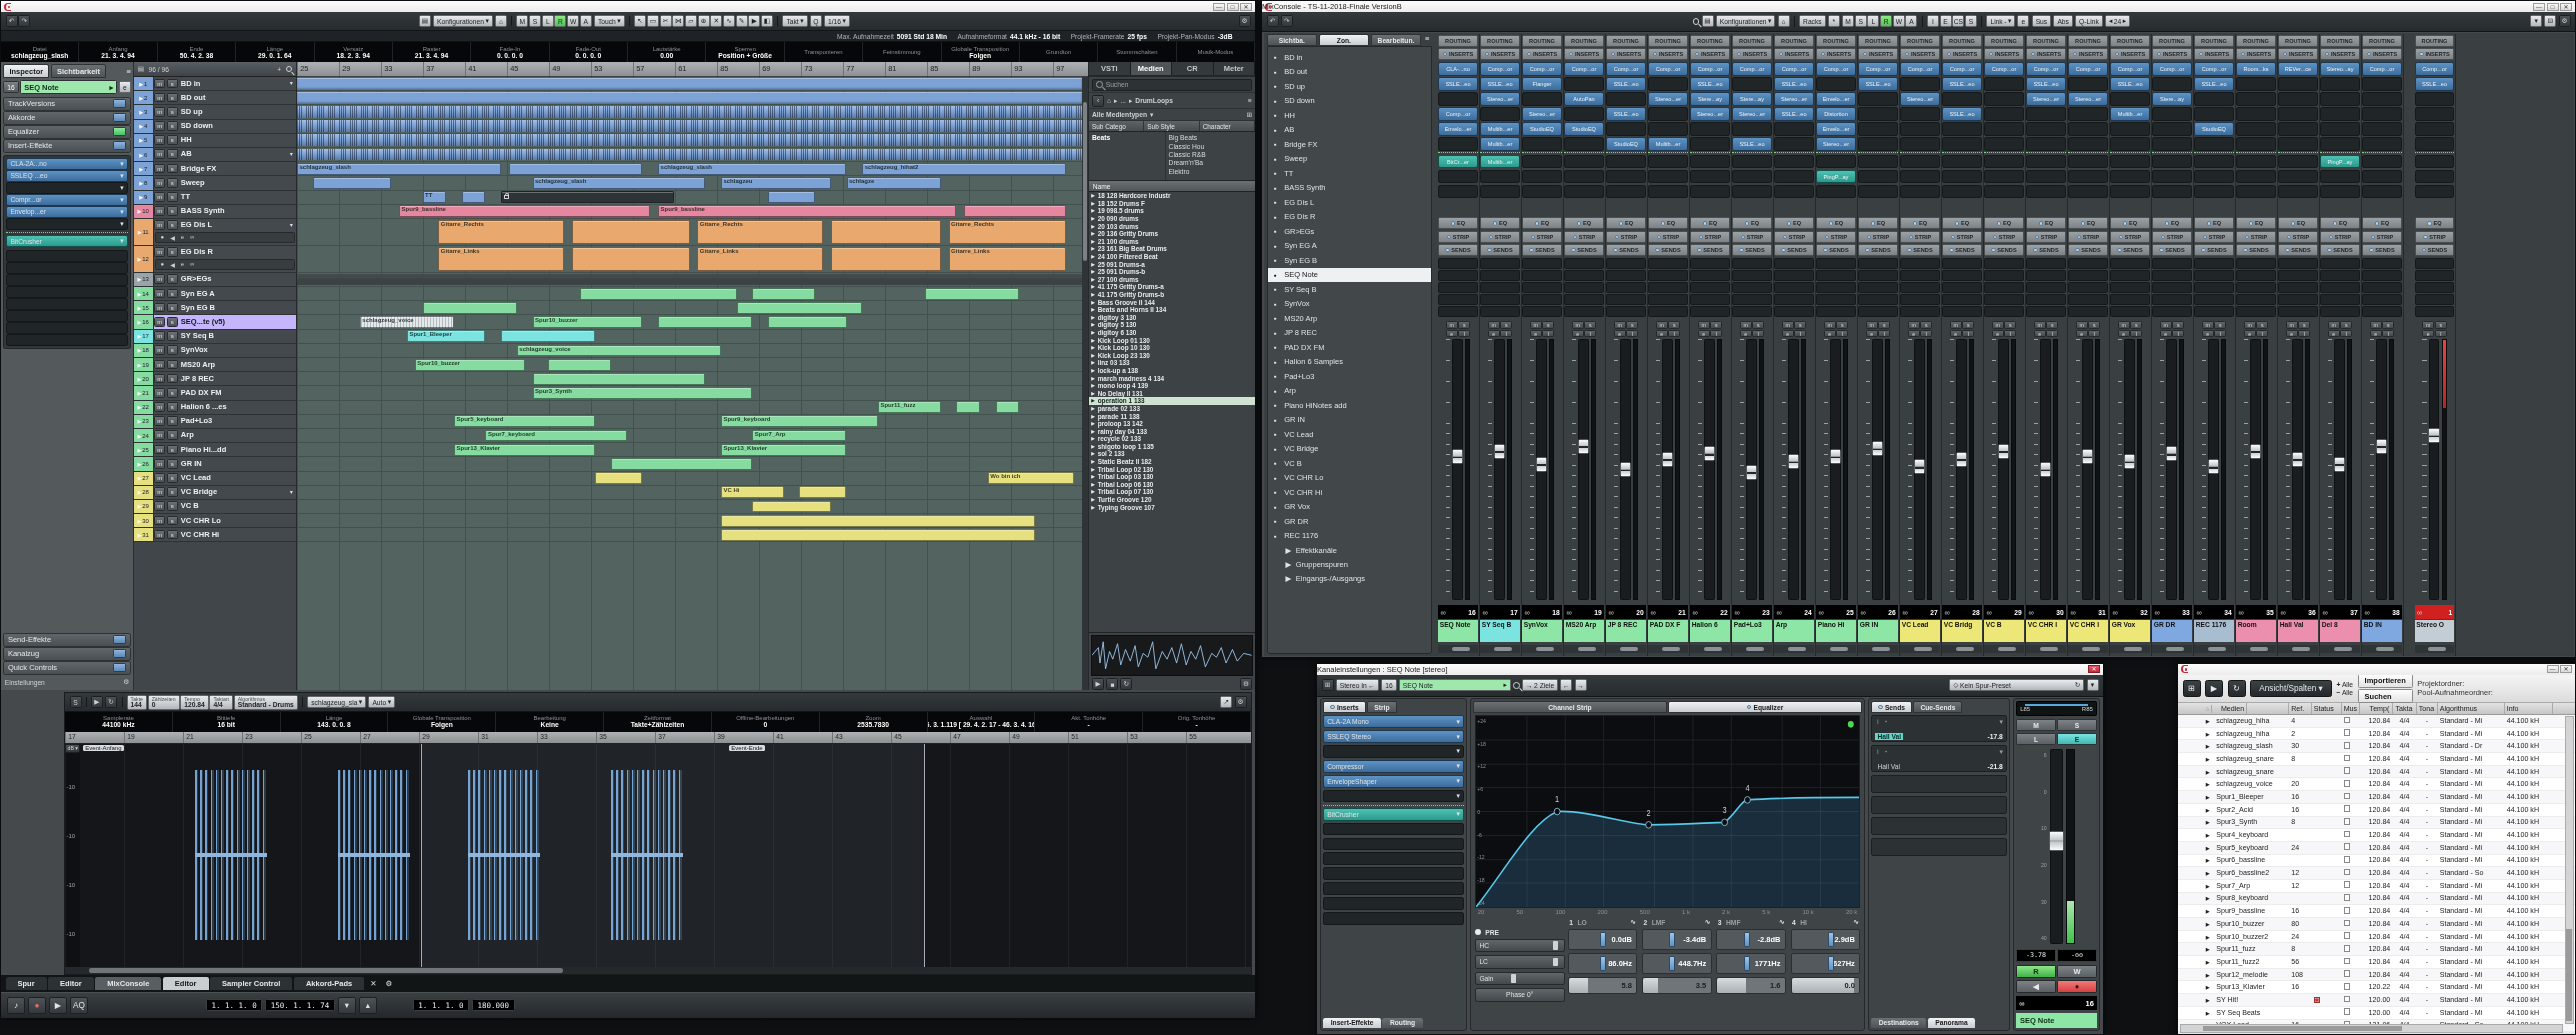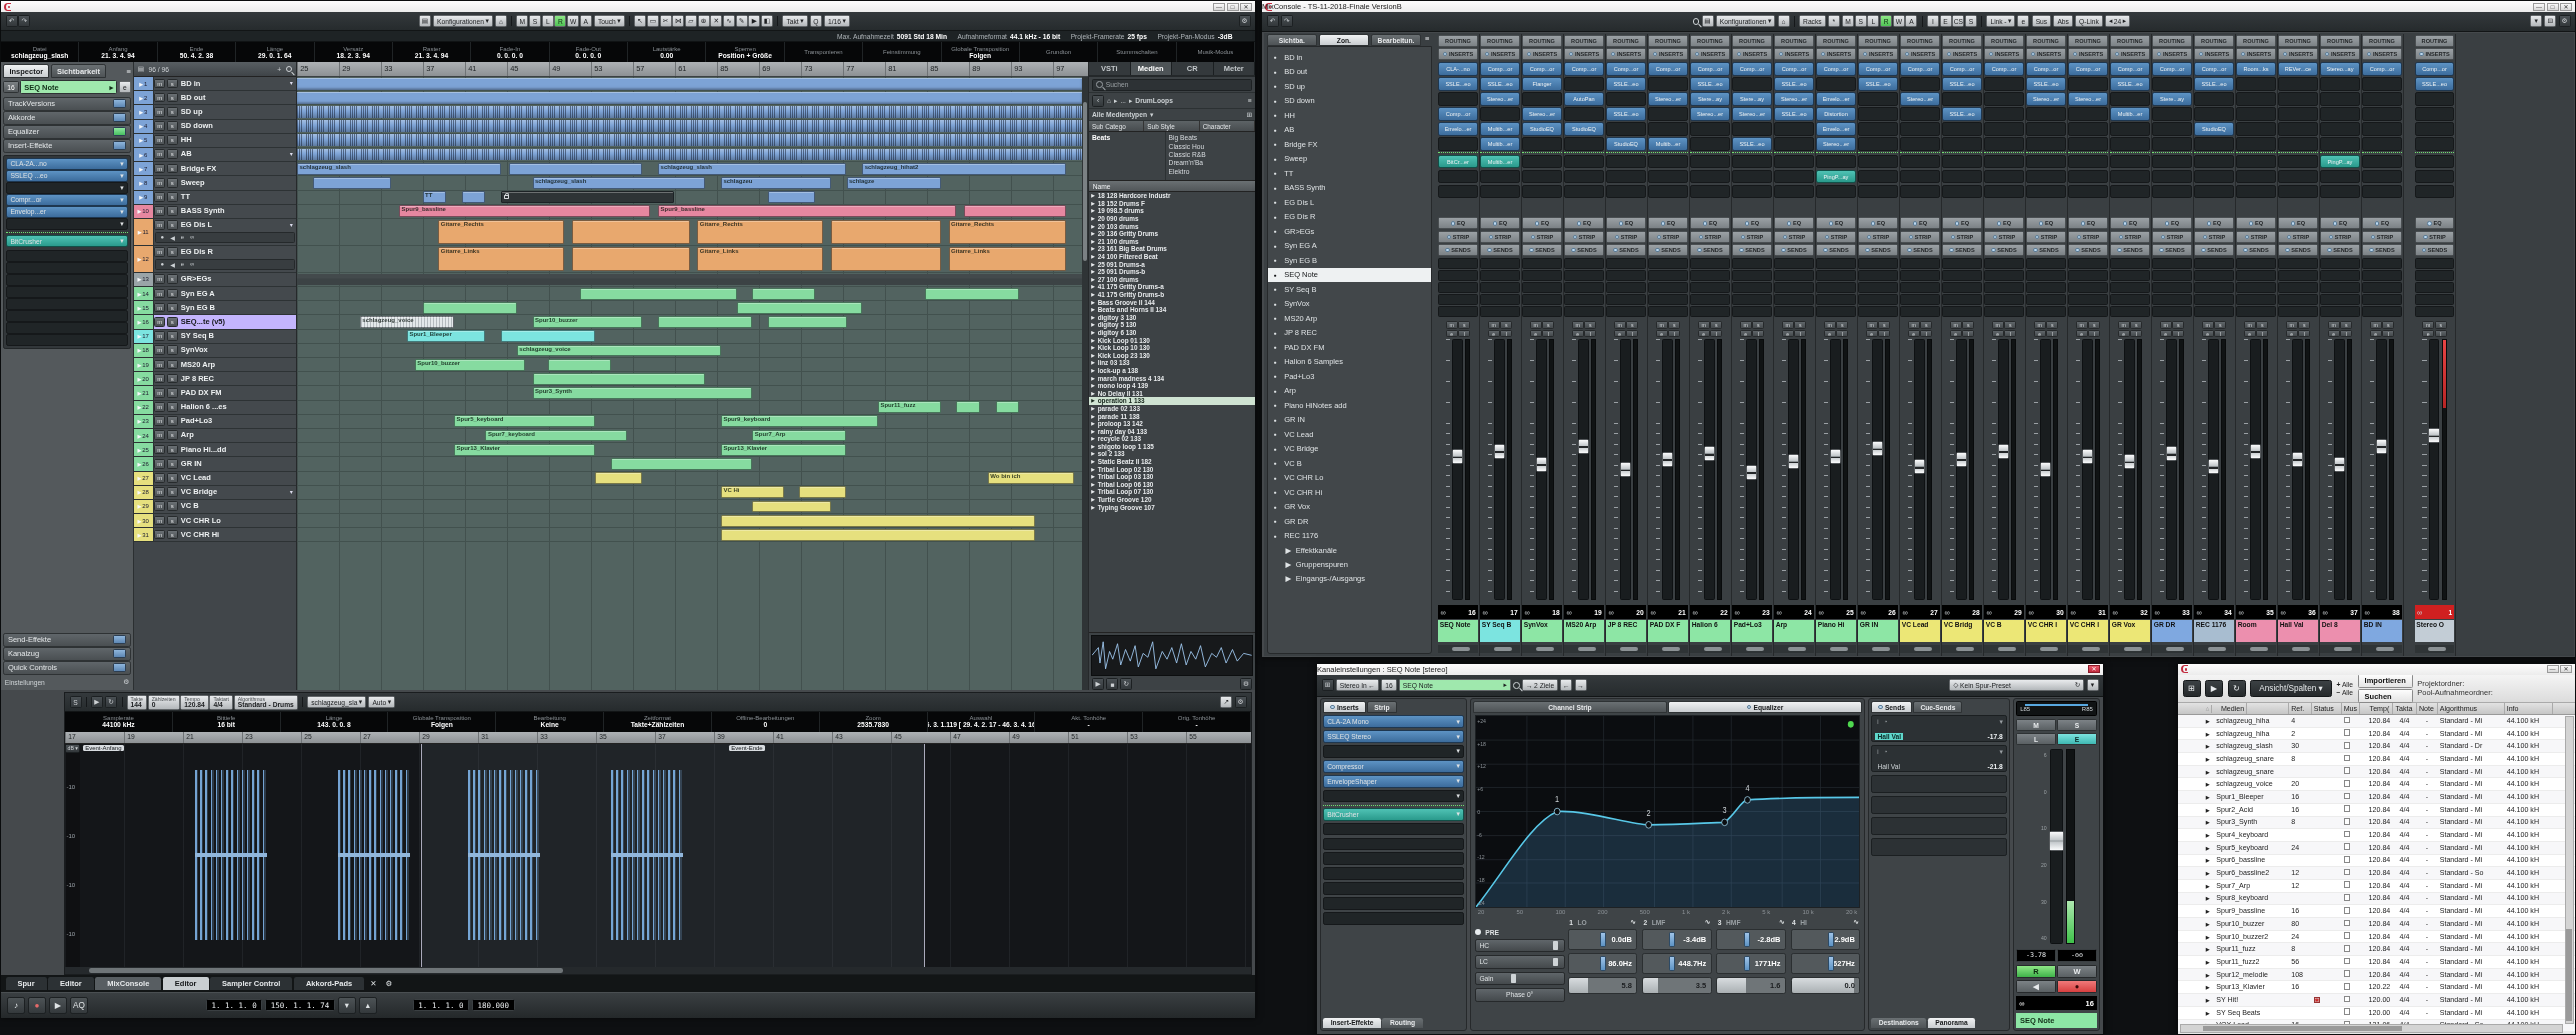--- a/index.html
+++ b/index.html
@@ -4325,21 +4325,21 @@
       <div>Pool-Aufnahmeordner:</div>
     </div>
   </div>
   <div class="phead">
     <span class="c-med"><span class="tinytri">△</span>&nbsp;<span>Medien</span></span>
       <span class="c-ref">Ref.</span>
       <span class="c-st">Status</span>
       <span class="c-mus">Mus</span>
       <span class="c-tmp">Temp(</span>
       <span class="c-tkt">Takta</span>
-      <span class="c-ton">Note</span>
+      <span class="c-ton">Tona</span>
       <span class="c-alg">Algorithmus</span>
       <span class="c-inf">Info</span>
   </div>
   <div>
     <div class="prow">
       <span class="c-med">
           <span class="ptri">▶</span>
           <span>schlagzeug_hiha</span>
         </span>
       <span class="c-ref">4</span>

